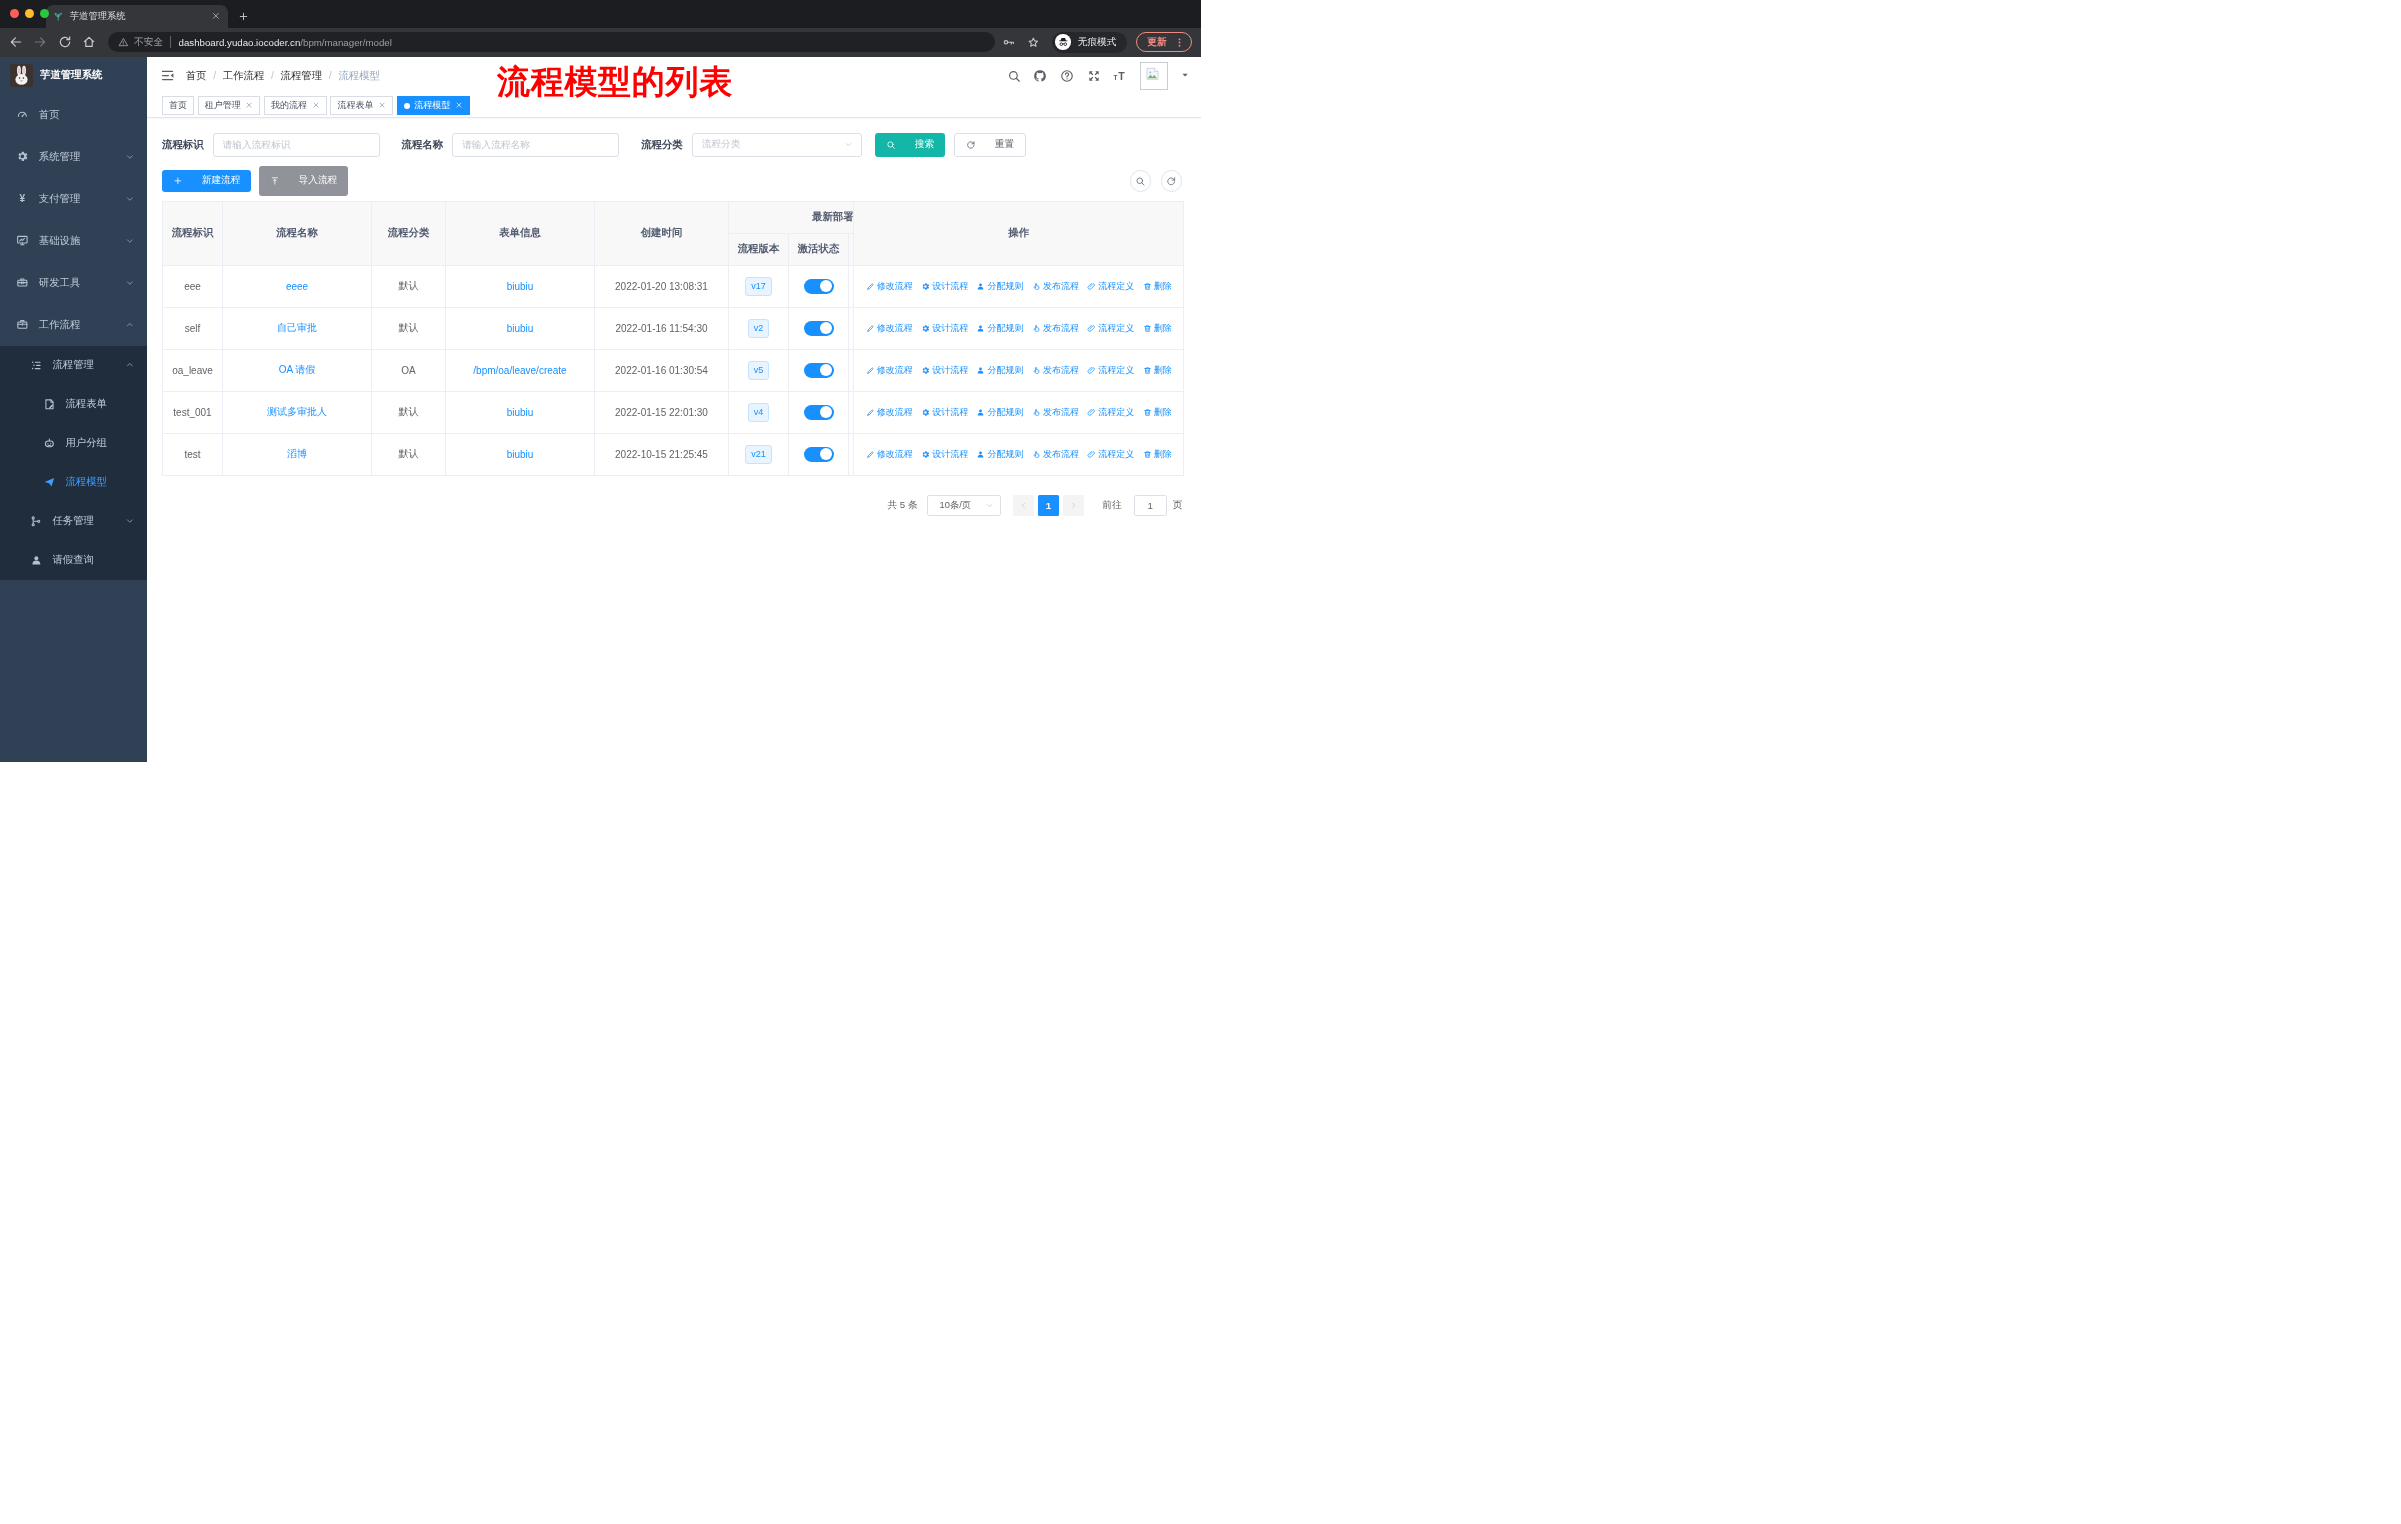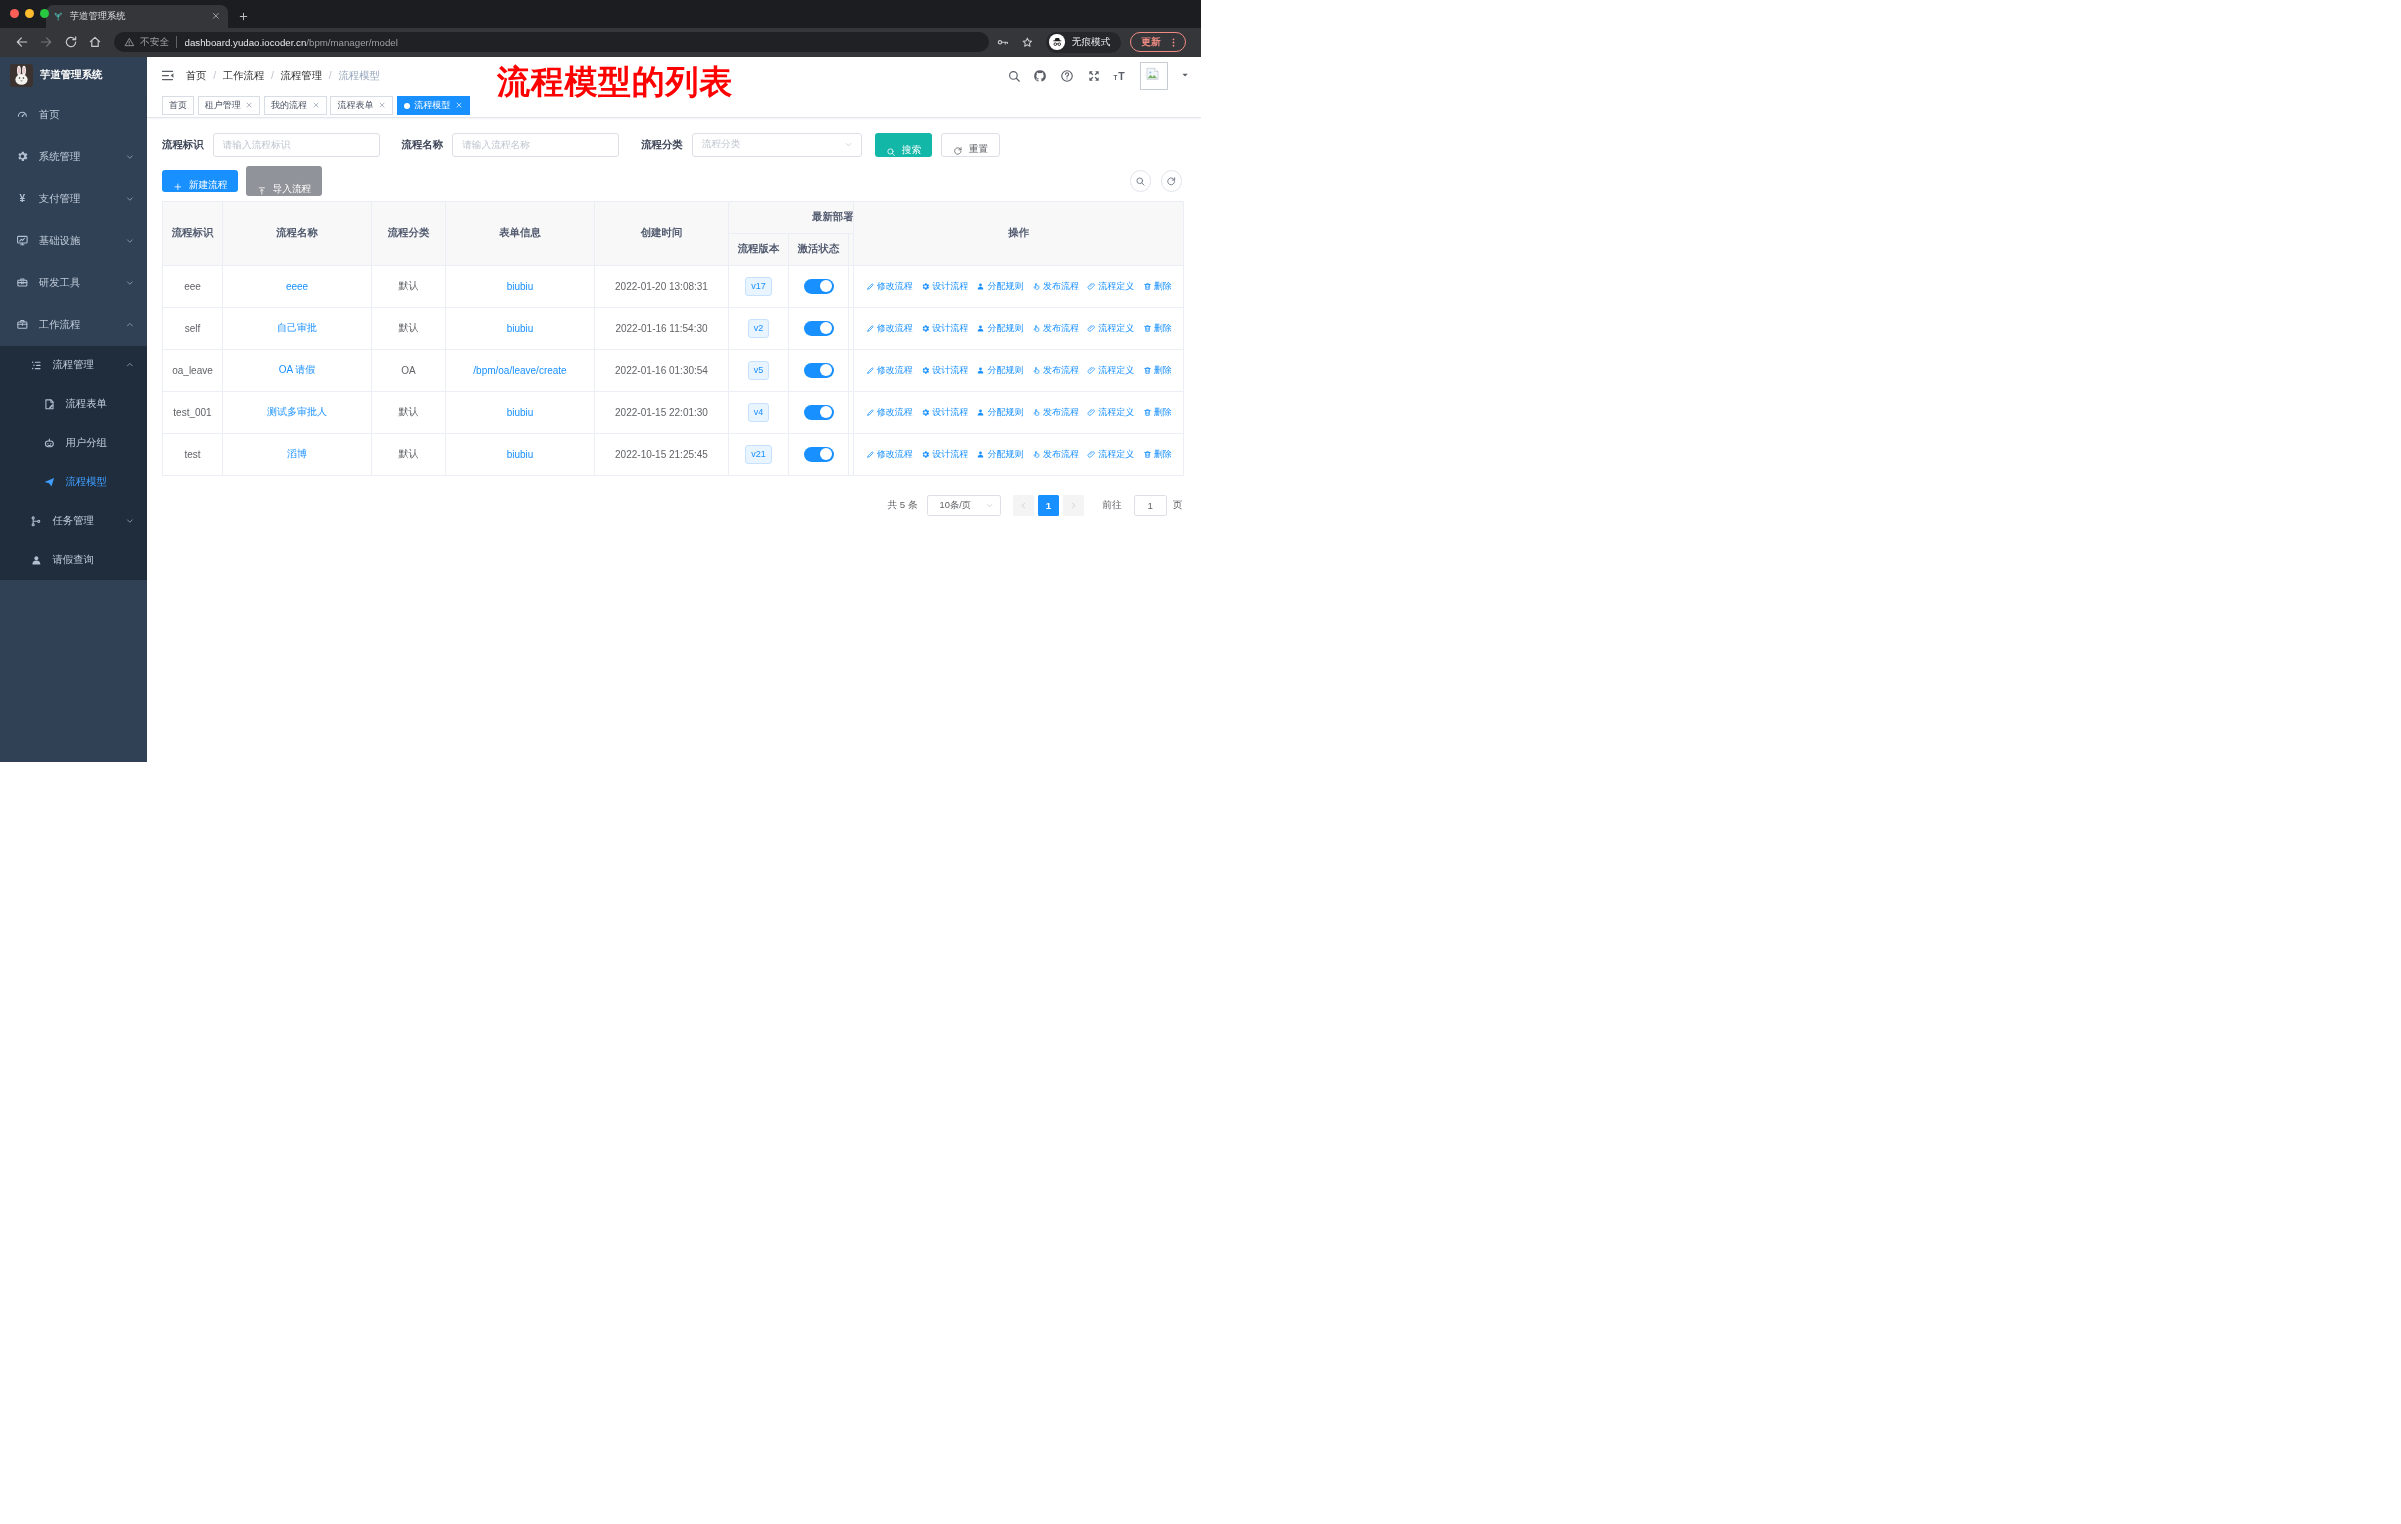--- a/index.html
+++ b/index.html
@@ -15,21 +15,21 @@
   
   .tabstrip{height:27.5px;background:#1c1d20;display:flex;align-items:flex-end;position:relative;}
   .lights{position:absolute;left:9.7px;top:9px;display:flex;gap:6px;}
   .light{width:9px;height:9px;border-radius:50%;}
   .light.r{background:#ff5f57;}.light.y{background:#febc2e;}.light.g{background:#28c840;}
   .tab{margin-left:46px;width:182px;height:23px;background:#35363a;border-radius:7.4px 7.4px 0 0;display:flex;align-items:center;padding:0 7.4px;color:#dfe1e5;font-size:9.3px;}
   .favicon{width:10.4px;height:10.4px;margin-right:6px;color:#4db6ac;flex-shrink:0;}
   .tab-title{flex:1;overflow:hidden;white-space:nowrap;}
   .tab-close{width:9.7px;height:9.7px;color:#b8bcc1;flex-shrink:0;}
   .newtab{width:11px;height:11px;margin:0 0 6px 10.4px;color:#c7cacd;}
-  .toolbar{height:29px;background:#35363a;display:flex;align-items:center;padding:0 15px;}
+  .toolbar{height:29px;background:#35363a;display:flex;align-items:center;padding:0 9px;}
   .nav-ic{width:14px;height:14px;color:#c7cacd;margin-right:10.4px;flex-shrink:0;}
   .nav-ic.dim{color:#71757a;}
   .urlbar{flex:1;height:20px;background:#202124;border-radius:10.4px;display:flex;align-items:center;padding:0 10.4px;color:#9aa0a6;font-size:9.7px;margin:0 7.4px 0 1.5px;min-width:0;}
   .warn-ic{width:10.4px;height:10.4px;margin-right:5.2px;color:#9aa0a6;}
   .notsecure{margin-right:7.4px;}
   .url-div{width:0.7px;height:12px;background:#5f6368;margin-right:7.4px;}
   .url{white-space:nowrap;overflow:hidden;}
   .url .domain{color:#e8eaed;}
   .url .path{color:#9aa0a6;}
   .tb-right{display:flex;align-items:center;flex-shrink:0;}
@@ -75,21 +75,21 @@
   .tag.active .tclose{color:#fff;}
 
   
   .content{flex:1;padding:15px 18.6px 0 15px;min-width:0;}
   .filters{display:flex;align-items:center;height:24px;margin-bottom:13.4px;font-size:10.4px;}
   .f-label{font-weight:700;color:#3e4657;margin-right:9px;white-space:nowrap;}
   input.f-input{width:167px;height:24px;border:0.7px solid #dcdfe6;border-radius:3px;padding:0 9px;font-size:9.7px;color:#606266;outline:none;margin-right:22px;font-family:inherit;}
   input::placeholder{color:#bfc4ce;}
   .f-select{width:170px;height:24px;border:0.7px solid #dcdfe6;border-radius:3px;display:flex;align-items:center;padding:0 7.4px 0 9px;color:#bfc4ce;font-size:9.7px;margin-right:13.4px;cursor:pointer;}
   .sel-arrow{width:9px;height:9px;color:#c0c4cc;margin-left:auto;}
-  .btn{height:24px;border-radius:3px;border:none;display:inline-flex;align-items:flex-end;gap:6px;font-size:9.7px;padding:0 11px;cursor:pointer;font-family:inherit;white-space:nowrap;}
+  .btn{height:24px;border-radius:3px;border:none;display:inline-flex;align-items:center;gap:19px;font-size:9.7px;padding:0 11px;cursor:pointer;font-family:inherit;white-space:nowrap;}
   .b-ic{width:9.7px;height:9.7px;}
   .btn.teal{background:#12b7a8;color:#fff;margin-right:9px;}
   .btn.plain{background:#fff;border:0.7px solid #dcdfe6;color:#606266;}
   .btnrow{display:flex;align-items:center;margin-bottom:9px;height:22px;}
   .btn.blue{background:#1890ff;color:#fff;height:22px;margin-right:7.4px;}
   .btn.gray{background:#909399;color:#fff;height:30px;}
   .circ{width:21.6px;height:21.6px;border-radius:50%;border:0.7px solid #dfe3ea;display:inline-flex;align-items:center;justify-content:center;color:#64707d;background:#fff;cursor:pointer;}
   .circ:first-of-type{margin-left:auto;}
   .circ+.circ{margin-left:9.7px;}
   .circ [data-icon]{width:10.4px;height:10.4px;}

